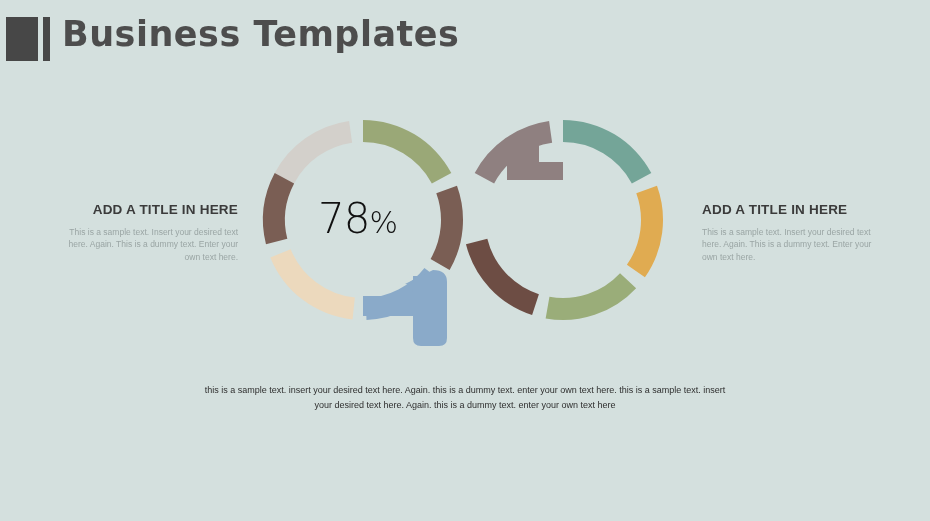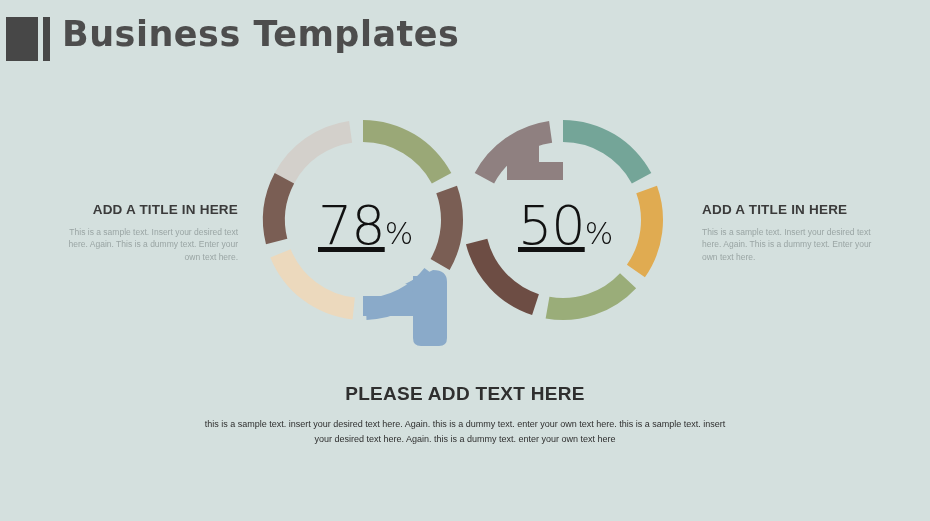--- a/index.html
+++ b/index.html
@@ -93,23 +93,22 @@
     display: block;
   }
   .pct-label {
     position: absolute;
     color: #111111;
     font-family: "DejaVu Sans", sans-serif;
     font-weight: 300;
     white-space: nowrap;
   }
   .pct-num {
-    font-size: 54px;
+    font-size: 42px;
     letter-spacing: -1px;
-    text-decoration: underline;
   }
   .pct-sign {
     font-size: 30px;
   }
   .pct-left {
     left: 73px;
     top: 94px;
   }
   .pct-right {
     left: 273px;
@@ -178,21 +177,17 @@
         <path d="M 287.09830056250524 215.10565162951536 A 100 100 0 0 1 220.97042737240037 144.19218955996678 L 242.31693335047225 138.8699078567741 A 78 78 0 0 0 293.89667443875413 194.18240827102198 Z" fill="#6d4d44"></path>
         <path d="M 262 48 q 0 -8 8 -8 l 16 0 q 8 0 8 8 l 0 22 q 0 8 -8 8 l -16 0 q -8 0 -8 -8 Z" fill="#8f8080"></path>
         <path d="M 262 40 L 262 80 L 318 80 L 318 62 L 294 62 L 294 40 Z" fill="#8f8080"></path>
       </g>
   </svg>
 
   <div class="pct-label pct-left">
     <span class="pct-num">78</span><span class="pct-sign">%</span>
   </div>
 
-  <div class="pct-label pct-right">
-    <span class="pct-num">50</span><span class="pct-sign">%</span>
-  </div>
 </div>
 
 <div class="bottom-block">
-  <p class="bottom-title">PLEASE ADD TEXT HERE</p>
   <p class="bottom-body">this is a sample text. insert your desired text here. Again. this is a dummy text. enter your own text here. this is a sample text. insert your desired text here. Again. this is a dummy text. enter your own text here</p>
 </div>
 
 </body></html>

